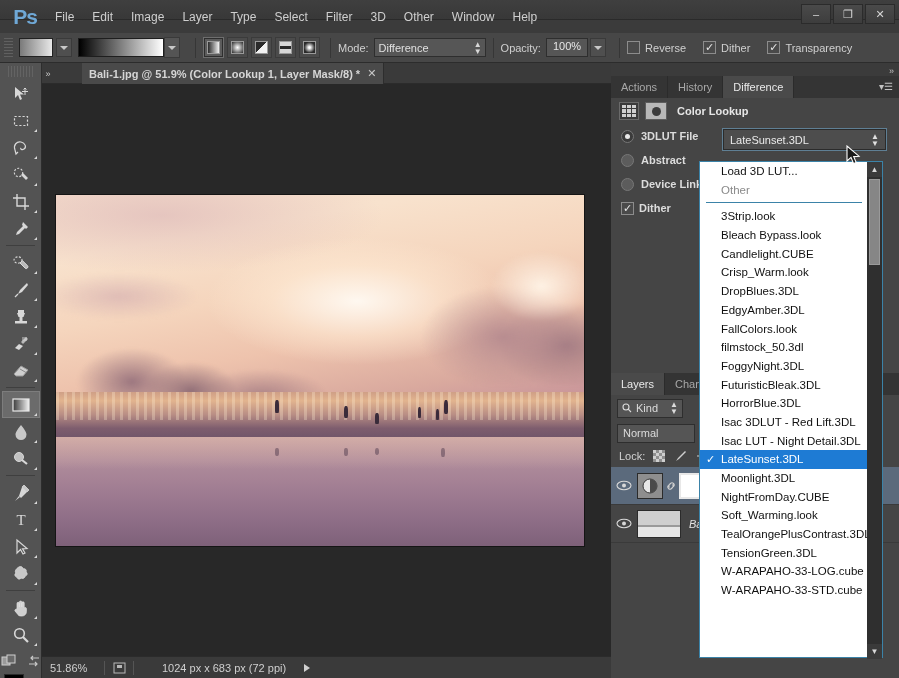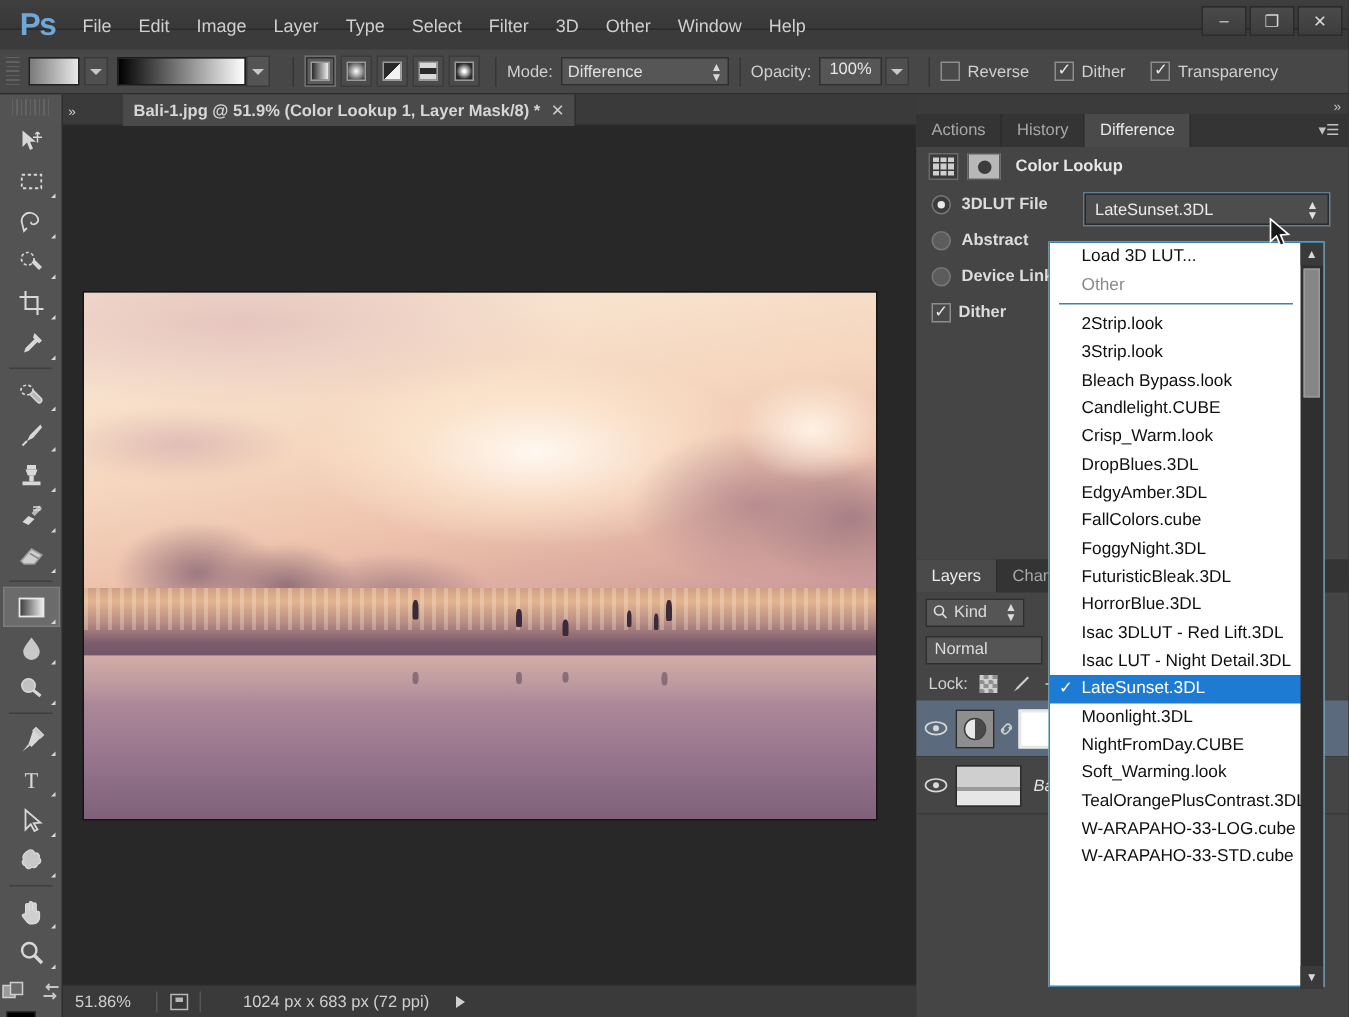--- a/index.html
+++ b/index.html
@@ -697,41 +697,42 @@
       </div>
 
     </div>
   </div>
 
   <div class="dropdown">
     <div class="dd-scroll">
       <div class="dd-item">Load 3D LUT...</div>
       <div class="dd-item muted">Other</div>
       <div class="dd-sep"></div>
-      <div class="dd-item">2Strip.look</div>
       <div class="dd-item">3Strip.look</div>
       <div class="dd-item">Bleach Bypass.look</div>
       <div class="dd-item">Candlelight.CUBE</div>
       <div class="dd-item">Crisp_Warm.look</div>
       <div class="dd-item">DropBlues.3DL</div>
       <div class="dd-item">EdgyAmber.3DL</div>
-      <div class="dd-item">FallColors.cube</div>
+      <div class="dd-item">FallColors.look</div>
+      <div class="dd-item">filmstock_50.3dl</div>
       <div class="dd-item">FoggyNight.3DL</div>
       <div class="dd-item">FuturisticBleak.3DL</div>
       <div class="dd-item">HorrorBlue.3DL</div>
       <div class="dd-item">Isac 3DLUT - Red Lift.3DL</div>
       <div class="dd-item">Isac LUT - Night Detail.3DL</div>
       <div class="dd-item sel">
         <span class="tick">✓</span>
         <span>LateSunset.3DL</span>
       </div>
       <div class="dd-item">Moonlight.3DL</div>
       <div class="dd-item">NightFromDay.CUBE</div>
       <div class="dd-item">Soft_Warming.look</div>
       <div class="dd-item">TealOrangePlusContrast.3DL</div>
+      <div class="dd-item">TensionGreen.3DL</div>
       <div class="dd-item">W-ARAPAHO-33-LOG.cube</div>
       <div class="dd-item">W-ARAPAHO-33-STD.cube</div>
     </div>
     <div class="dd-sb">
       <div class="dd-sb-up">▲</div>
       <div class="dd-sb-thumb"></div>
       <div class="dd-sb-dn">▼</div>
     </div>
   </div>
 

